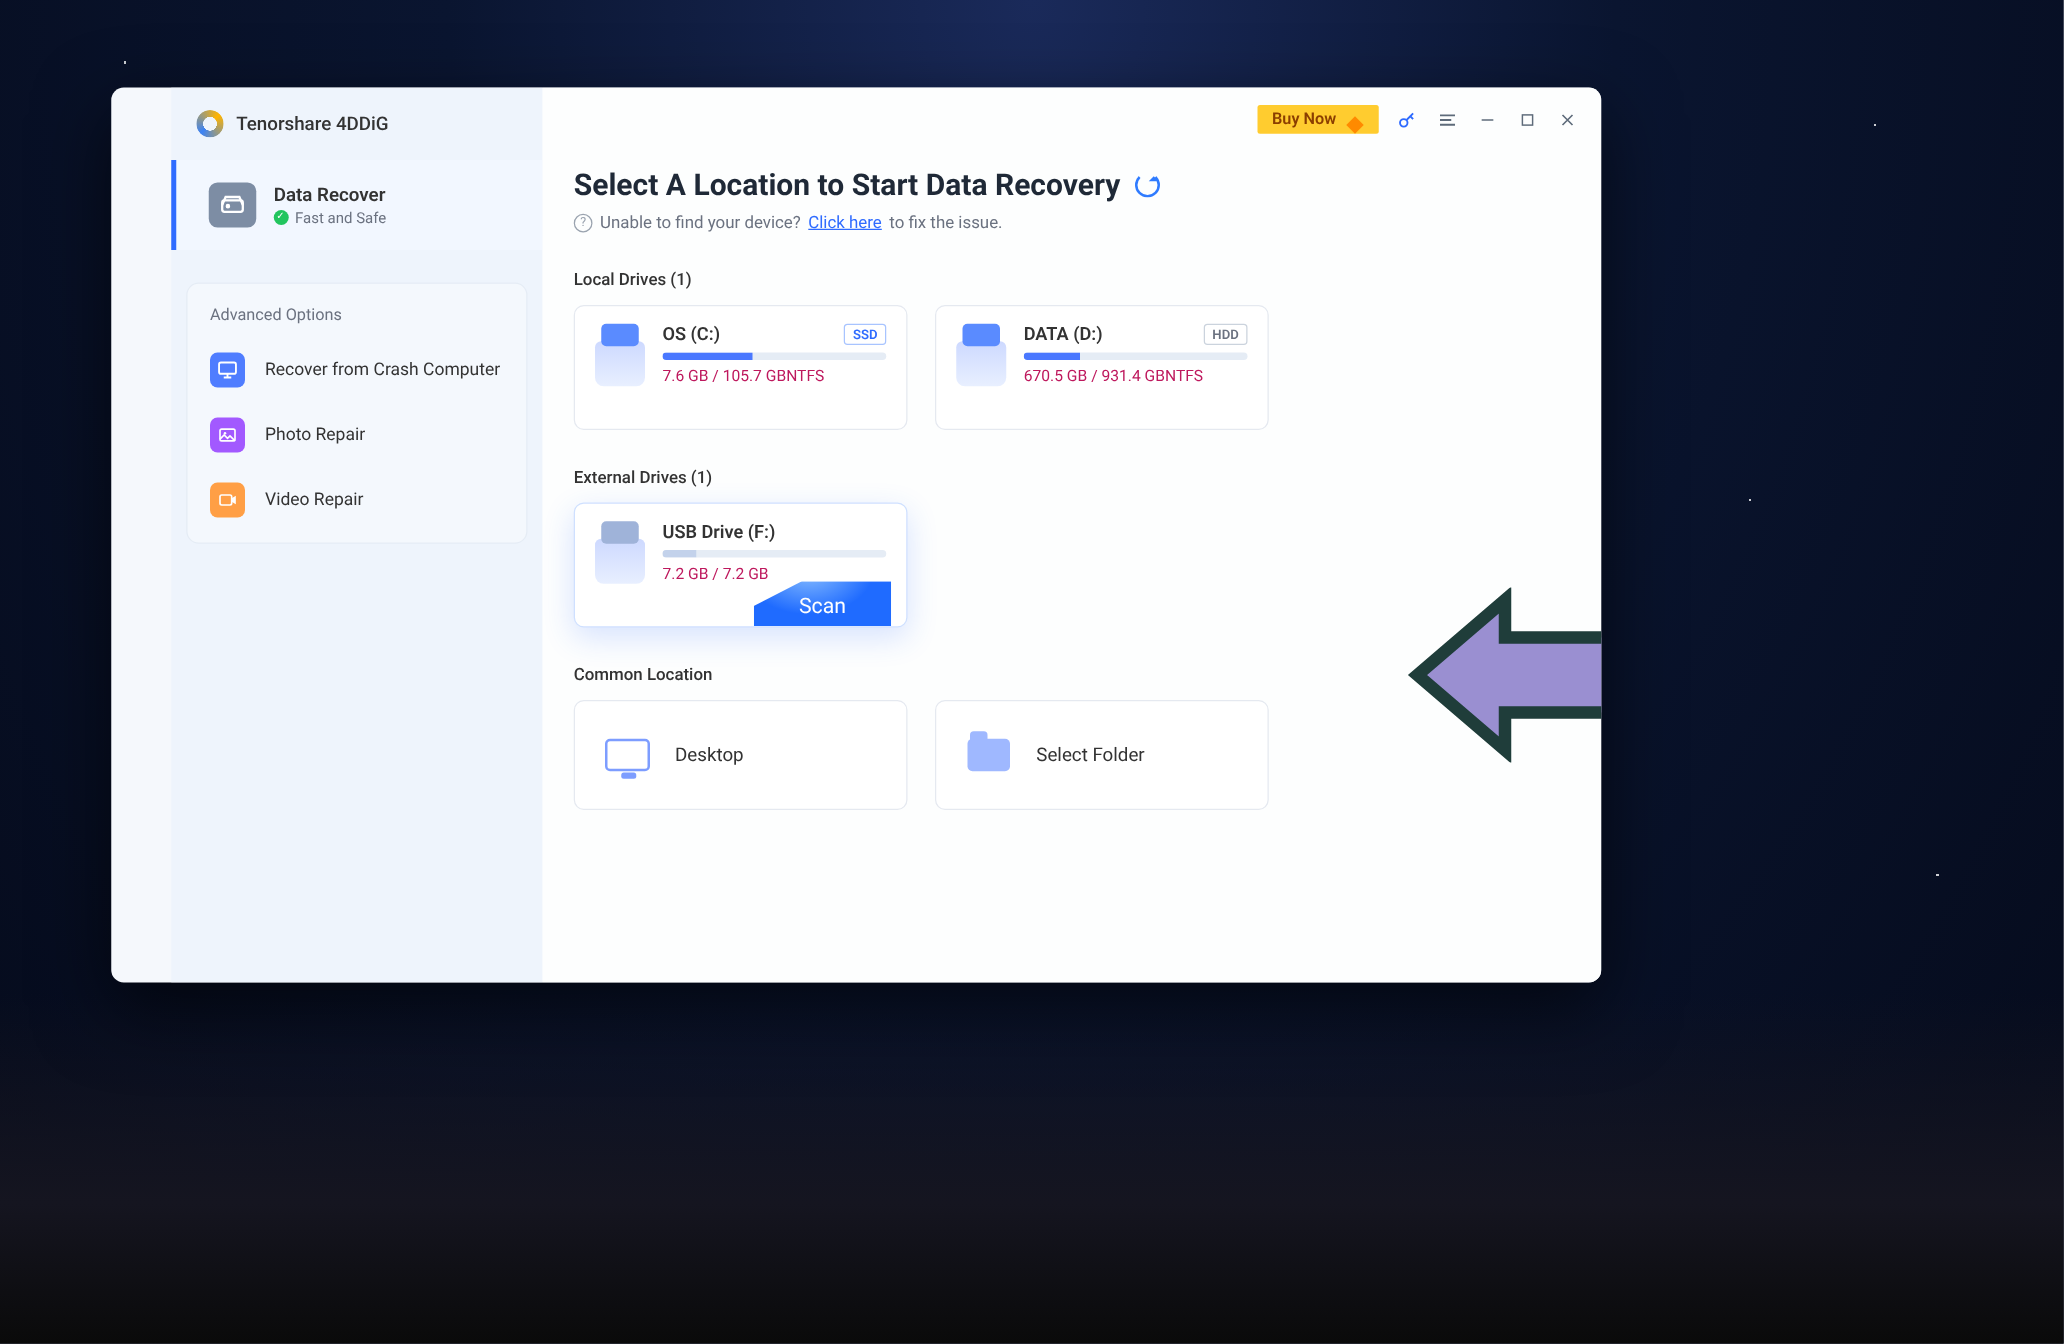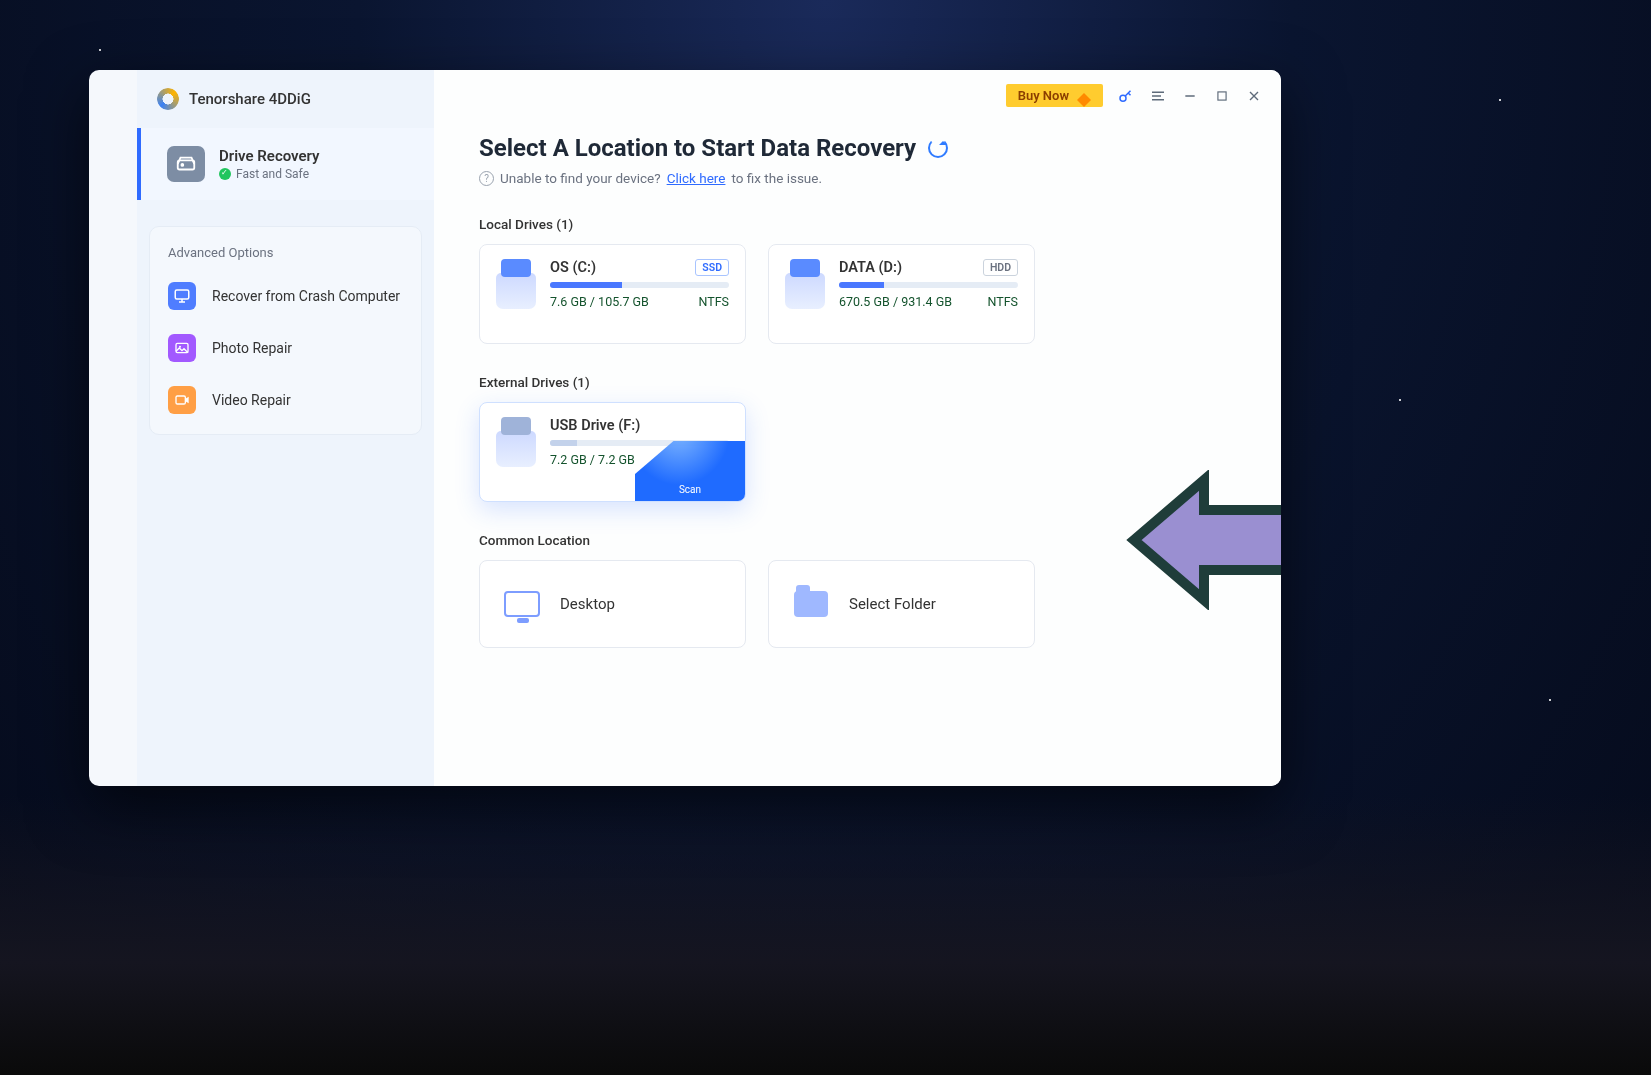--- a/index.html
+++ b/index.html
@@ -89,21 +89,21 @@
     padding:12px 18px; cursor:pointer;
     font-size:14px; color:#333;
   }
   .adv-icon { width:28px; height:28px; border-radius:6px; display:flex; align-items:center; justify-content:center; font-size:15px;}
   .ic-blue { background:#4f7dff; color:#fff;}
   .ic-purple { background:#a259ff; color:#fff;}
   .ic-orange { background:#ff9f45; color:#fff;}
   .main {
     flex:1; background:#fdfefe;
     position:relative;
-    padding: 28px 45px 20px;
+    padding: 28px 25px 20px;
   }
   .topbar { position:absolute; top:14px; right:18px; display:flex; align-items:center; gap:14px; }
   .buy-btn {
     background:#ffcc2f; color:#8b3e00; font-weight:600; font-size:13px;
     padding:4px 12px 4px 12px; border-radius:2px; display:flex; align-items:center; gap:8px; cursor:pointer;
   }
   .buy-btn .diamond {
     width:0;height:0; border:7px solid transparent; border-bottom-color:#ff8a00;
     position:relative; top:-3px;
   }
@@ -143,26 +143,26 @@
   }
   .drive-icon.usb::before{ background:#9fb3d9; }
   .drive-info { flex:1; display:flex; flex-direction:column; gap:6px;}
   .drive-head { display:flex; justify-content:space-between; align-items:center;}
   .drive-name { font-size:14.5px; font-weight:600; color:#333;}
   .drive-tag { font-size:10.5px; padding:1px 6px; border-radius:3px; font-weight:600;}
   .tag-ssd { color:#2f6bff; border:1px solid #a8c4ff;}
   .tag-hdd { color:#6b7280; border:1px solid #cbd3dd;}
   .prog { width:100%; height:6px; background:#e5ecf5; border-radius:3px; overflow:hidden;}
   .prog > div { height:100%; background:#4a78ff; }
-  .drive-foot { display:flex; justify-content:space-between; font-size:12.5px; color:#14532d;}
+  .drive-foot { display:flex; justify-content:flex-start; font-size:12.5px; color:#be185d;}
   .scan-badge {
-    position:absolute; right:0; bottom:0;
-    width:110px; height:60px;
+    position:absolute; right:12px; bottom:0;
+    width:110px; height:36px;
     background: radial-gradient(ellipse at 40% -20%, rgba(120,180,255,0.9), #1f6bff 55%);
-    color:#fff; font-size:10px;
+    color:#fff; font-size:17px;
     display:flex; align-items: flex-end; justify-content:center;
     padding-bottom:6px;
     clip-path: polygon(0 100%, 0 55%, 35% 0, 100% 0, 100% 100%);
   }
   .common-card {
     width:267px; height:88px;
     background:#fff; border:1px solid #e5e9f0; border-radius:8px;
     display:flex; align-items:center; gap:18px; padding:0 22px;
     cursor:pointer;
   }
@@ -196,21 +196,21 @@
 
     <div class="nav-item active">
       <div class="nav-icon">
         <svg width="22" height="22" viewBox="0 0 24 24" fill="none" stroke="#fff" stroke-width="2">
             <rect x="3" y="8" width="18" height="10" rx="2"></rect>
             <circle cx="8" cy="13" r="1" fill="#fff"></circle>
             <path d="M3 12l3-7h12l3 7"></path>
           </svg>
       </div>
       <div class="nav-texts">
-        <span class="nav-title">Drive Recovery</span>
+        <span class="nav-title">Data Recover</span>
         <span class="nav-sub">
           <span class="shield"></span>
           <span>Fast and Safe</span>
         </span>
       </div>
     </div>
 
     <div class="adv-group">
       <div class="adv-header">Advanced Options</div>
 

